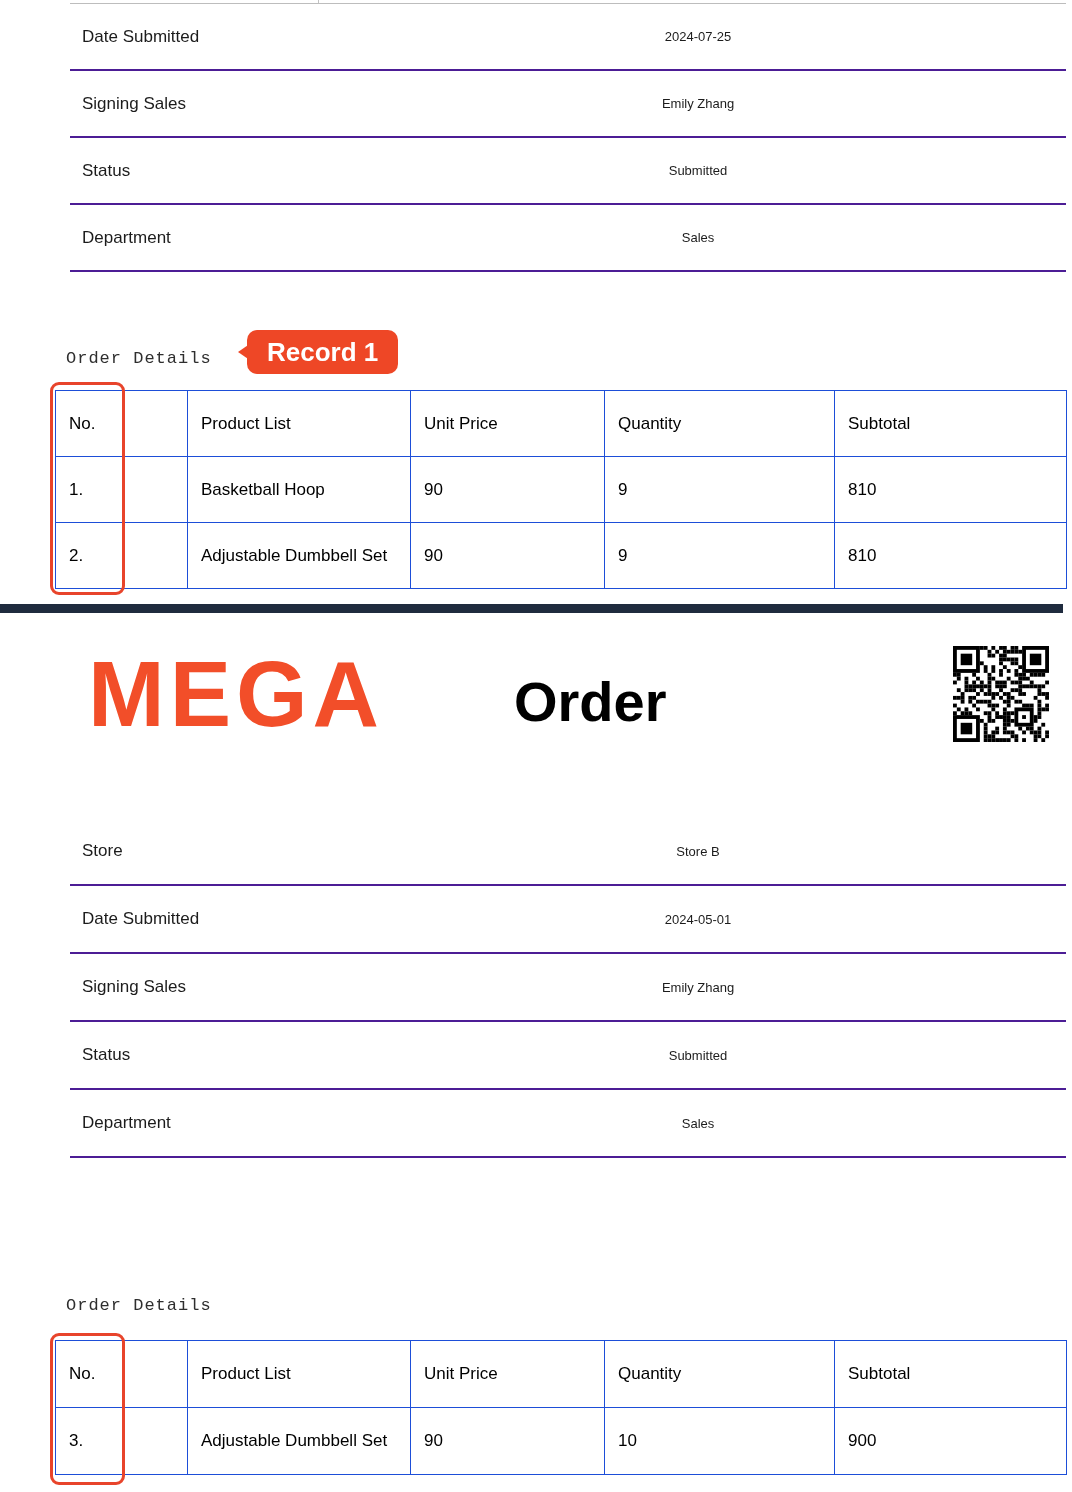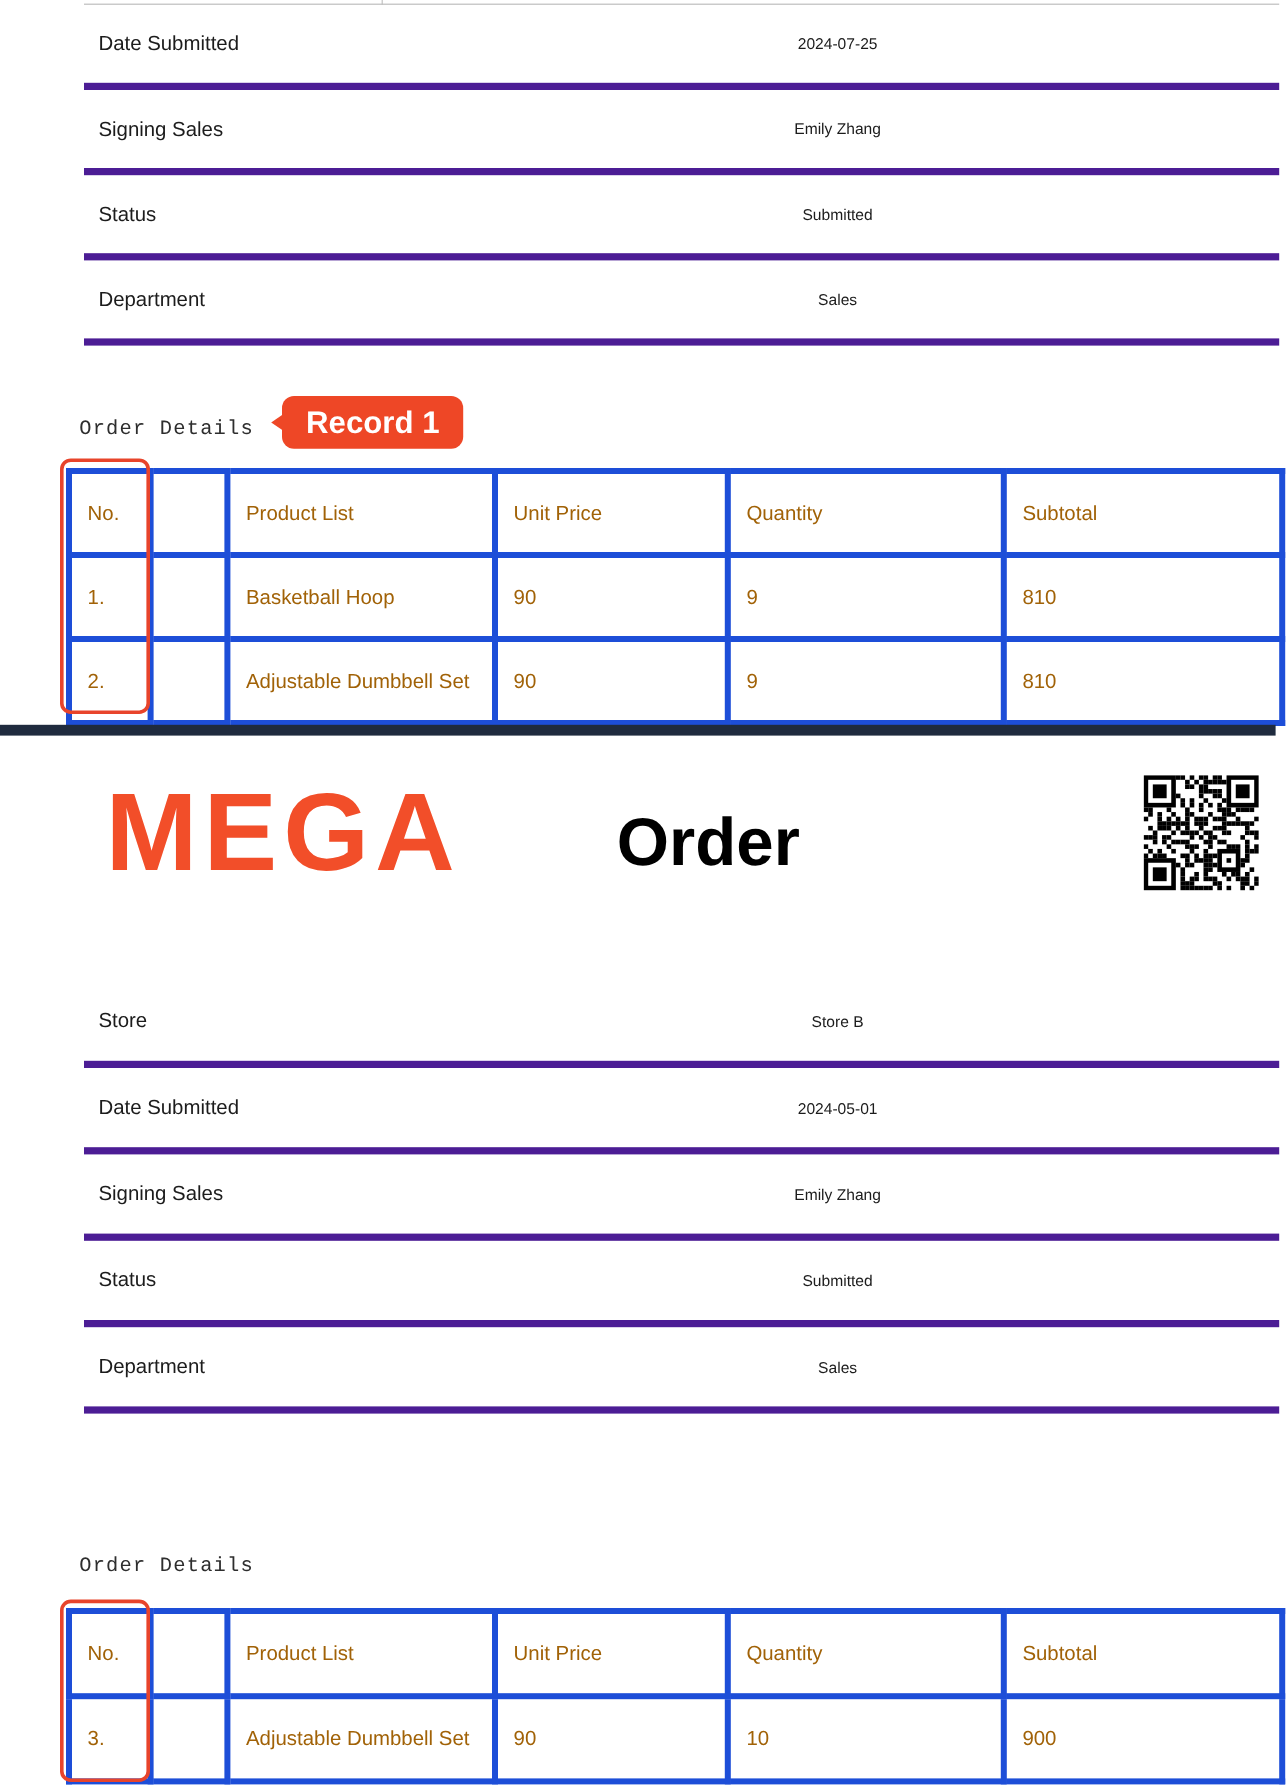--- a/index.html
+++ b/index.html
@@ -2,41 +2,41 @@
 <html><head>
 <meta charset="utf-8">
 <style>
   html,body{margin:0;padding:0;background:#ffffff;}
   #page{position:relative;width:1072px;height:1492px;background:#ffffff;overflow:hidden;
         font-family:"Liberation Sans",sans-serif;color:#1c1c1c;}
 
   
   .info-table{position:absolute;left:70px;width:996px;}
   .info-table.has-top{border-top:1px solid #bdbdbd;}
-  .info-row{display:flex;align-items:center;border-bottom:6px solid #4c1d95;}
+  .info-row{display:flex;align-items:center;border-bottom:2px solid #4c1d95;}
   .info-row.h65{height:65px;} .info-row.h66{height:66px;}
   .info-label{width:248px;padding-left:12px;font-size:17px;}
   .info-value{flex:1;font-size:13px;text-align:center;}
   .col-tick{position:absolute;width:1px;background:#c2c2c2;}
 
   
   .section-title{position:absolute;left:66px;font-family:"Liberation Mono",monospace;
                  font-size:17px;color:#2e2e2e;letter-spacing:1px;}
 
   
   .badge{position:absolute;display:flex;align-items:center;}
   .badge-arrow{width:0;height:0;border-top:11px solid transparent;border-bottom:11px solid transparent;
                border-right:16px solid #ee4726;margin-right:-7px;}
   .badge-text{background:#ee4726;color:#ffffff;font-weight:700;font-size:26px;line-height:44px;
               padding:0 20px;border-radius:10px;white-space:nowrap;}
 
   
   .order-table{position:absolute;left:55px;border-collapse:collapse;table-layout:fixed;
                width:1011px;background:#ffffff;}
-  .order-table td{border:5px solid #1d4ed8;padding:0 4px 0 13px;font-size:17px;color:#a16207;
+  .order-table td{border:1px solid #1d4ed8;padding:0 4px 0 13px;font-size:17px;color:#000000;
                   vertical-align:middle;overflow:hidden;white-space:nowrap;}
   .order-table tr.h65 td{height:65px;} .order-table tr.h66 td{height:66px;}
 
   
   .no-col-outline{position:absolute;border:3px solid #e8442b;border-radius:9px;
                   width:69px;background:transparent;}
 
   
   .record-divider{position:absolute;left:0;top:604px;width:1063px;height:9px;background:#1f2b3e;}
 
@@ -68,21 +68,21 @@
       <div class="info-value">Submitted</div>
     </div>
     <div class="info-row h65">
       <div class="info-label">Department</div>
       <div class="info-value">Sales</div>
     </div>
   </div>
 
   <div class="section-title" style="top:349px;">Order Details</div>
 
-  <div class="badge" style="left:226px;top:330px;">
+  <div class="badge" style="left:238px;top:330px;">
     <span class="badge-arrow"></span>
     <span class="badge-text">Record 1</span>
   </div>
 
   <table class="order-table" style="top:390px;">
     <colgroup>
         <col style="width:68px">
         <col style="width:64px">
         <col style="width:223px">
         <col style="width:194px">

